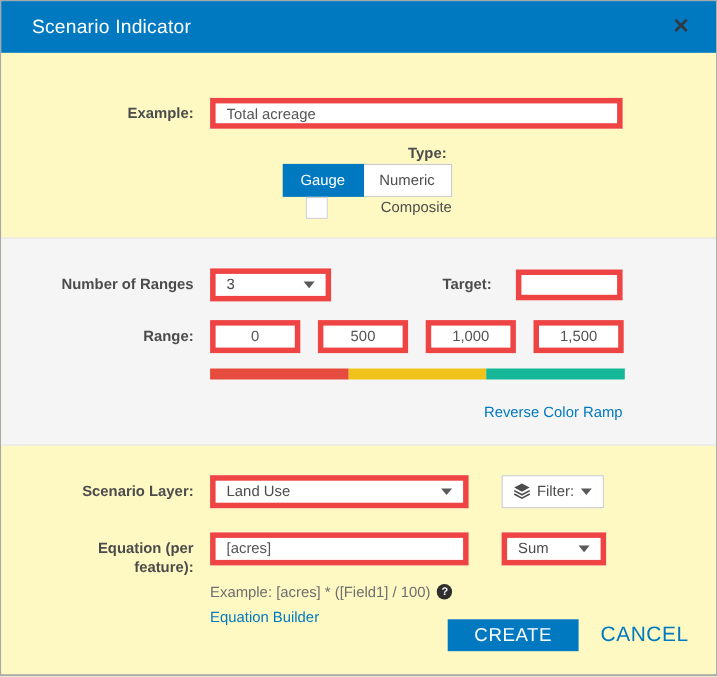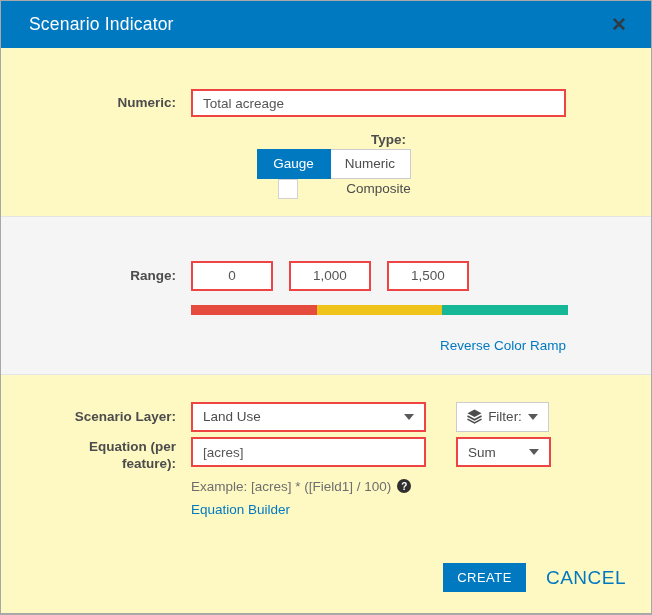--- a/index.html
+++ b/index.html
@@ -7,21 +7,21 @@
     width:652px;height:615px;box-sizing:border-box;position:relative;
     border:1px solid #a8a8a8;border-bottom-width:2px;background:#fef9c3;overflow:hidden;
   }
   
   .header{height:47px;background:#0079c1;display:flex;align-items:center;padding:0 24px 0 28px;}
   .header .title{flex:1;color:#ffffff;font-size:17.5px;font-weight:400;letter-spacing:.2px;}
   .close{color:#2e3b45;font-size:19px;font-weight:600;cursor:pointer;line-height:1;}
   
   .row{display:flex;align-items:center;padding-left:15px;}
   .label-col{width:160px;margin-right:15px;text-align:right;font-weight:700;color:#4c4c4c;font-size:13.5px;line-height:1.3;}
-  .input, .select{border:2px solid #ef4444;background:#fff;box-sizing:border-box;font-family:"Liberation Sans",sans-serif;font-size:13.5px;color:#555;}
+  .input, .select{border:5px solid #ef4444;background:#fff;box-sizing:border-box;font-family:"Liberation Sans",sans-serif;font-size:13.5px;color:#555;}
   .input{height:28px;padding:0 10px;outline:none;}
   .select{height:30px;display:flex;align-items:center;justify-content:space-between;padding:0 10px;color:#4c4c4c;cursor:pointer;}
   .caret{width:0;height:0;border-left:5px solid transparent;border-right:5px solid transparent;border-top:6px solid #595959;}
   .link{color:#0079c1;font-size:13.5px;text-decoration:none;cursor:pointer;}
   
   .caption-row{margin-top:41px;}
   .caption-input{width:375px;}
   .type-row{margin-top:14px;flex-direction:column;}
   .toggle{display:flex;height:30px;}
   .toggle .opt{display:flex;align-items:center;justify-content:center;box-sizing:border-box;font-size:13.5px;cursor:pointer;}
@@ -39,66 +39,76 @@
   .range-row{margin-top:17px;}
   .range-input{width:82px;height:30px;margin-right:16px;text-align:center;}
   .range-input:last-child{margin-right:0;}
   .ramp{margin:14px 0 0 190px;width:377px;height:10px;display:flex;}
   .ramp .seg{flex:1;}
   .reverse-wrap{margin-top:21px;padding-right:85px;text-align:right;}
   
   .layer-row{margin-top:27px;}
   .layer-select{width:235px;}
   .filter-btn{margin-left:30px;width:93px;height:30px;box-sizing:border-box;border:1px solid #ccc;background:#fff;display:flex;align-items:center;justify-content:center;gap:6px;font-size:13.5px;color:#4c4c4c;cursor:pointer;}
-  .equation-row{align-items:center;}
+  .equation-row{margin-top:22px;align-items:flex-start;}
   .equation-row .label-col{padding-top:6px;}
   .equation-input{width:235px;height:30px;}
   .sum-select{margin-left:30px;width:95px;}
   .example-line{margin:6px 0 0 190px;display:flex;align-items:center;gap:6px;}
   .example-text{font-size:13.5px;color:#6e6e6e;}
   .help-badge{width:14px;height:14px;border-radius:50%;background:#2f2f2f;color:#fff;font-size:10px;font-weight:700;display:flex;align-items:center;justify-content:center;cursor:pointer;}
   .builder-wrap{margin:6px 0 0 190px;}
   
   .footer{position:absolute;right:25px;bottom:21px;display:flex;align-items:center;gap:20px;}
-  .create-btn{background:#0079c1;color:#fff;border:none;height:29px;padding:0 14px;font-family:"Liberation Sans",sans-serif;font-size:13px;letter-spacing:.5px;cursor:pointer;}
+  .create-btn{background:#0079c1;color:#fff;border:none;height:29px;padding:0 24px;font-family:"Liberation Sans",sans-serif;font-size:17px;letter-spacing:.5px;cursor:pointer;}
   .cancel-btn{color:#0079c1;font-size:19px;letter-spacing:.5px;cursor:pointer;}
 </style>
 </head>
 <body>
 
 <div class="dialog">
 
   <div class="header">
     <span class="title">Scenario Indicator</span>
     <span class="close">✕</span>
   </div>
 
   <div class="row caption-row">
-    <span class="label-col">Numeric:</span>
+    <span class="label-col">Example:</span>
     <input class="input caption-input" value="Total acreage" style="">
   </div>
 
   <div class="row type-row">
     <span class="label-col">Type:</span>
     <div class="toggle">
       <span class="opt opt-selected">Gauge</span>
       <span class="opt opt-unselected">Numeric</span>
     </div>
     <span class="composite-wrap">
       <span class="checkbox"></span>
       <span class="composite-label">Composite</span>
     </span>
   </div>
 
   <div class="section-gray">
 
+    <div class="row ranges-row">
+      <span class="label-col">Number of Ranges</span>
+      <div class="select ranges-select">
+        <span>3</span>
+        <span class="caret"></span>
+      </div>
+      <span class="target-label">Target:</span>
+      <input class="input target-input" value="" style="">
+    </div>
 
     <div class="row range-row">
       <span class="label-col">Range:</span>
       <input class="input range-input" value="0" style="">
+      <input class="input range-input" value="500" style="">
       <input class="input range-input" value="1,000" style="">
       <input class="input range-input" value="1,500" style="">
     </div>
 
     <div class="ramp">
       <div class="seg" style="background: rgb(230, 76, 62);"></div>
       <div class="seg" style="background: rgb(239, 195, 25);"></div>
       <div class="seg" style="background: rgb(22, 183, 151);"></div>
     </div>
 

